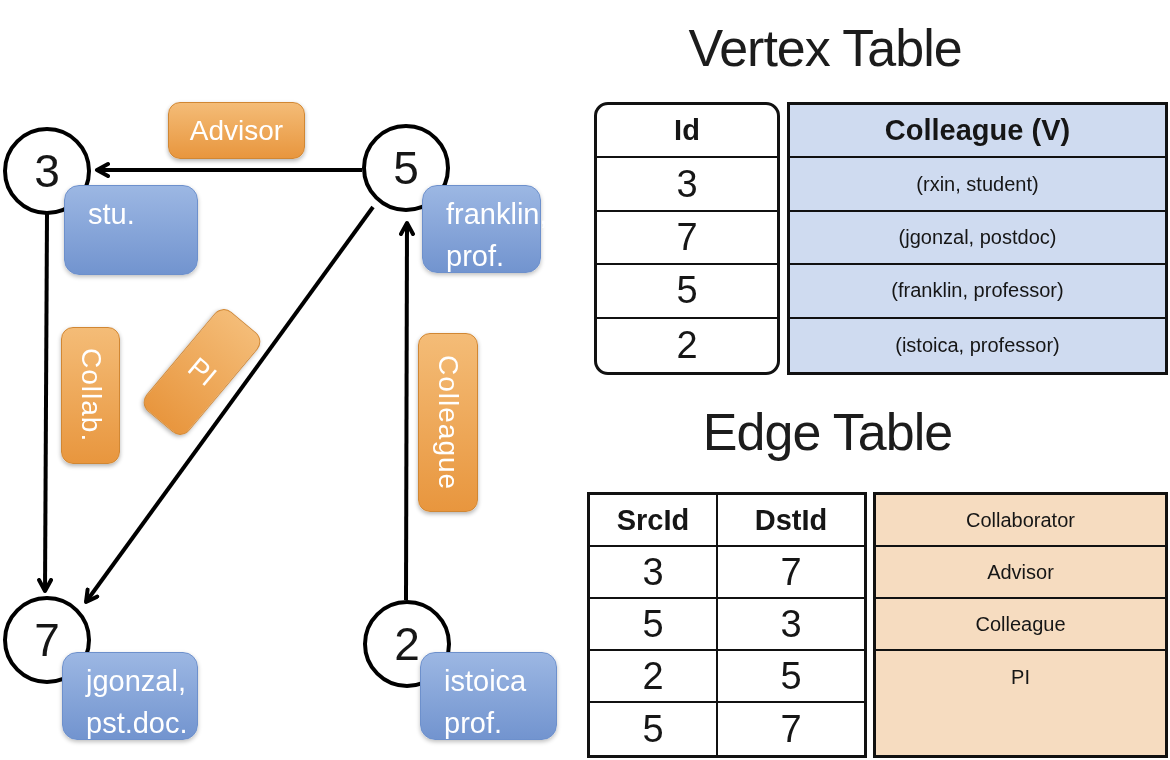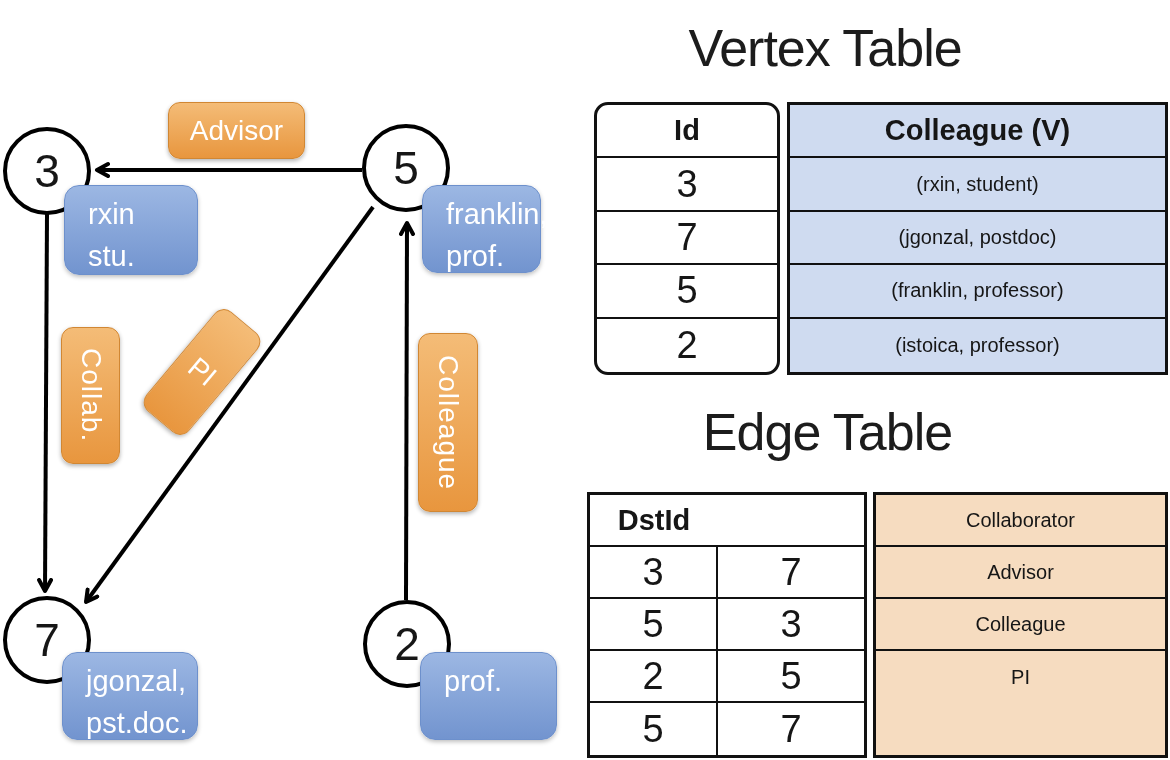--- a/index.html
+++ b/index.html
@@ -75,32 +75,32 @@
       <span>5</span>
     </div>
   <div class="node" style="left:3px;top:596px;">
       <span>7</span>
     </div>
   <div class="node" style="left:363px;top:600px;">
       <span>2</span>
     </div>
 
   <div class="vbox" style="left:64px;top:185px;width:134px;height:90px;">
-    <div>rxin</div>
     <div>stu.</div>
   </div>
   <div class="vbox" style="left:422px;top:185px;width:119px;height:88px;">
     <div>franklin,</div>
     <div>prof.</div>
   </div>
   <div class="vbox" style="left:62px;top:652px;width:136px;height:88px;">
     <div>jgonzal,</div>
     <div>pst.doc.</div>
   </div>
   <div class="vbox" style="left:420px;top:652px;width:137px;height:88px;">
+    <div>istoica</div>
     <div>prof.</div>
   </div>
 
   <div class="pill" style="left:168px;top:102px;width:135px;height:55px;">Advisor</div>
   <div class="pill" style="left:61px;top:327px;width:57px;height:135px;">
     <span class="vtext">Collab.</span>
   </div>
   <div class="pill" style="left:174px;top:307px;width:54px;height:128px;transform:rotate(40deg);">PI</div>
   <div class="pill" style="left:418px;top:333px;width:58px;height:177px;">
     <span class="vtext">Colleague</span>
@@ -141,20 +141,21 @@
       </div>
     <div class="trow">
         <div class="tcell">(istoica, professor)</div>
       </div>
   </div>
 
   <div class="big-title" style="left:585px;top:402px;width:485px;">Edge Table</div>
 
   <div class="subtable" style="left:587px;top:492px;width:280px;height:266px;">
     <div class="trow" style="grid-template-columns:128px 1fr;">
+      <div class="tcell hdr bR">SrcId</div>
       <div class="tcell hdr">DstId</div>
     </div>
     <div class="trow" style="grid-template-columns:128px 1fr;">
       <div class="tcell num bR">3</div>
       <div class="tcell num">7</div>
     </div>
     <div class="trow" style="grid-template-columns:128px 1fr;">
       <div class="tcell num bR">5</div>
       <div class="tcell num">3</div>
     </div>

